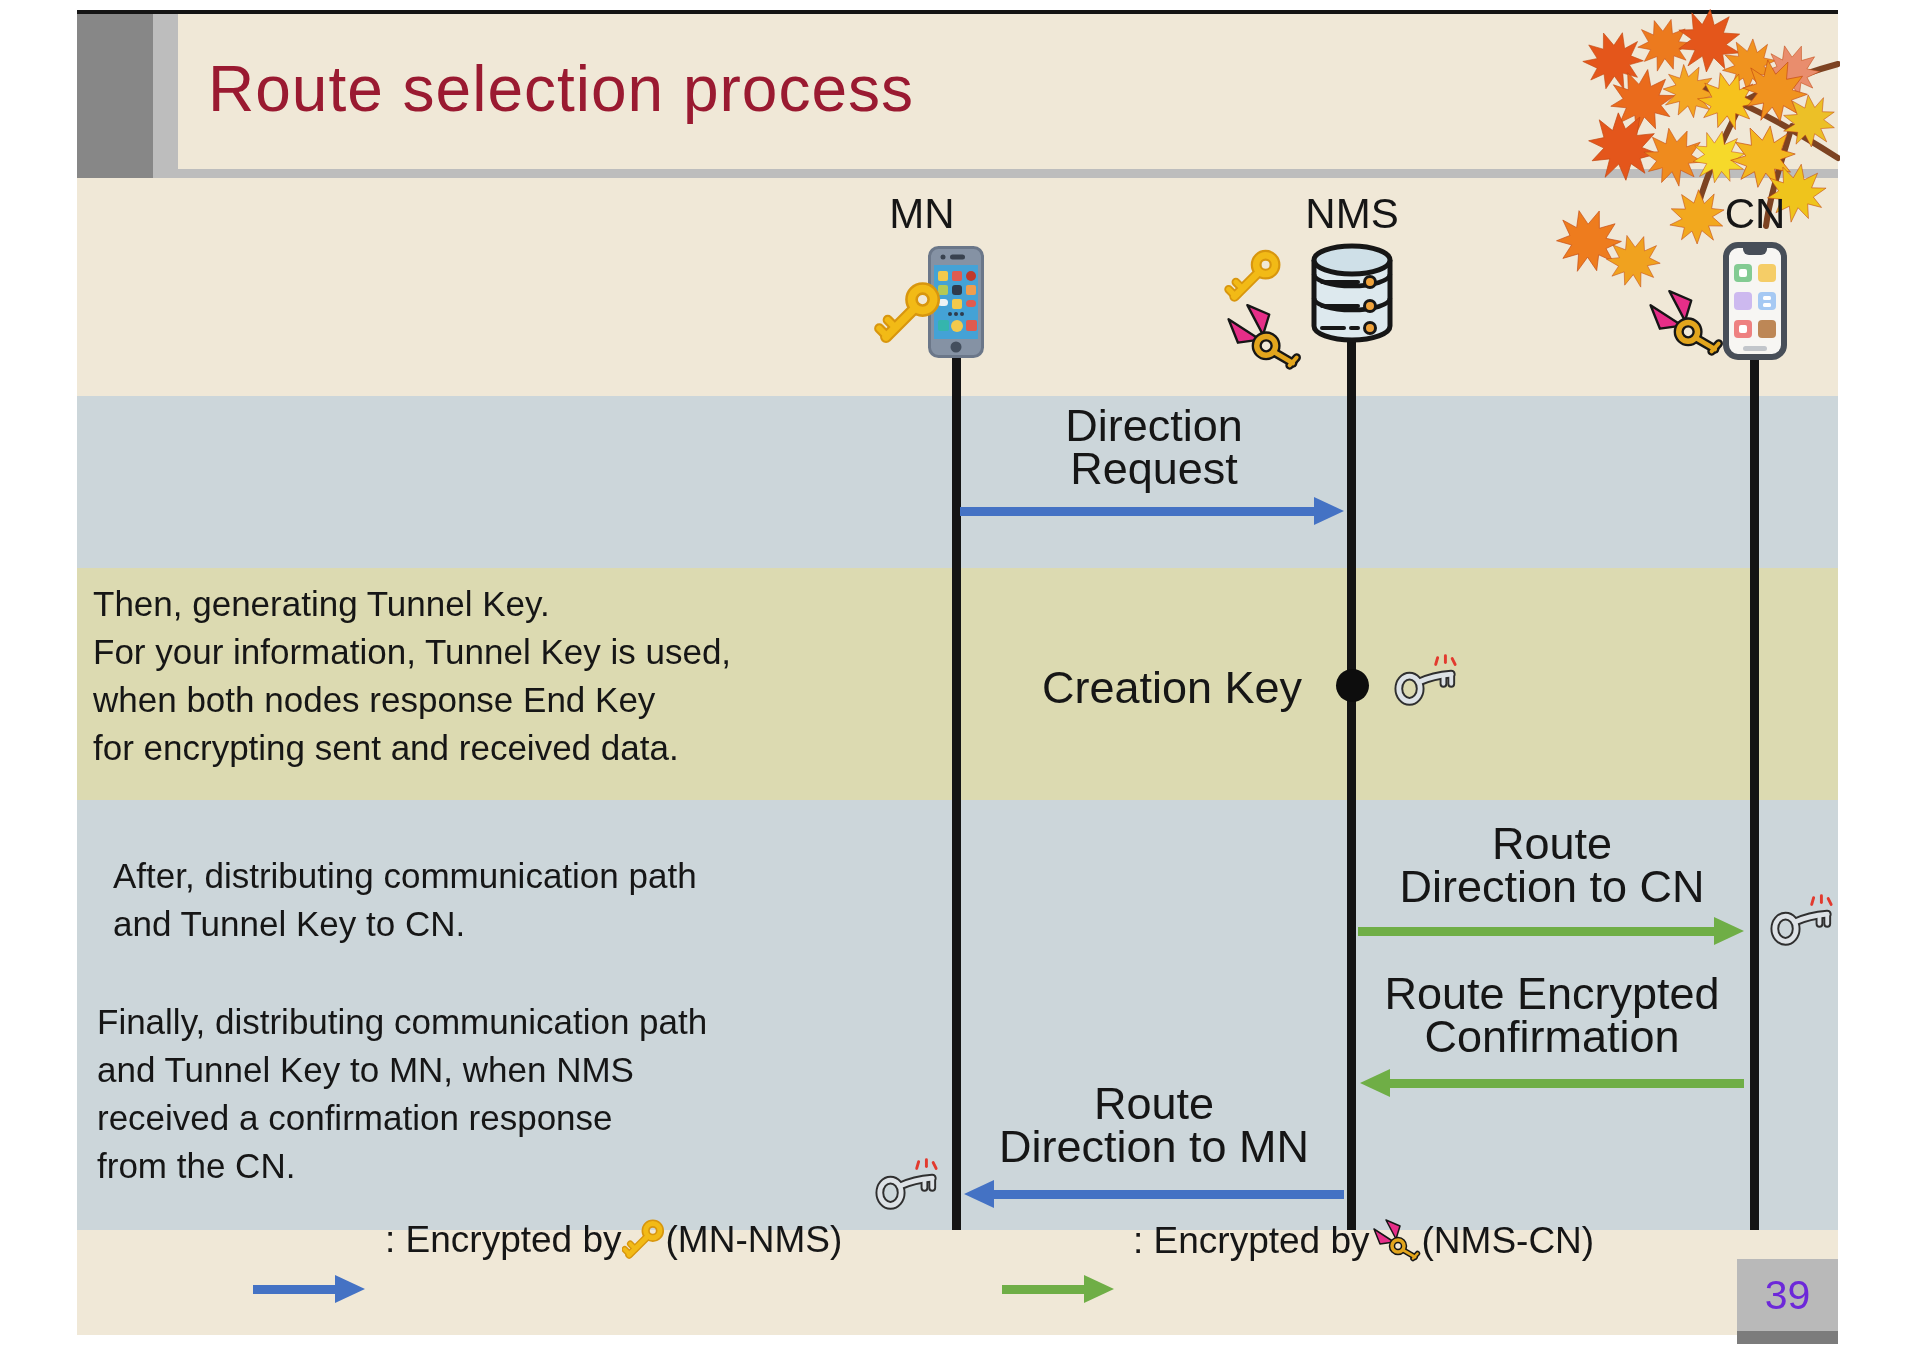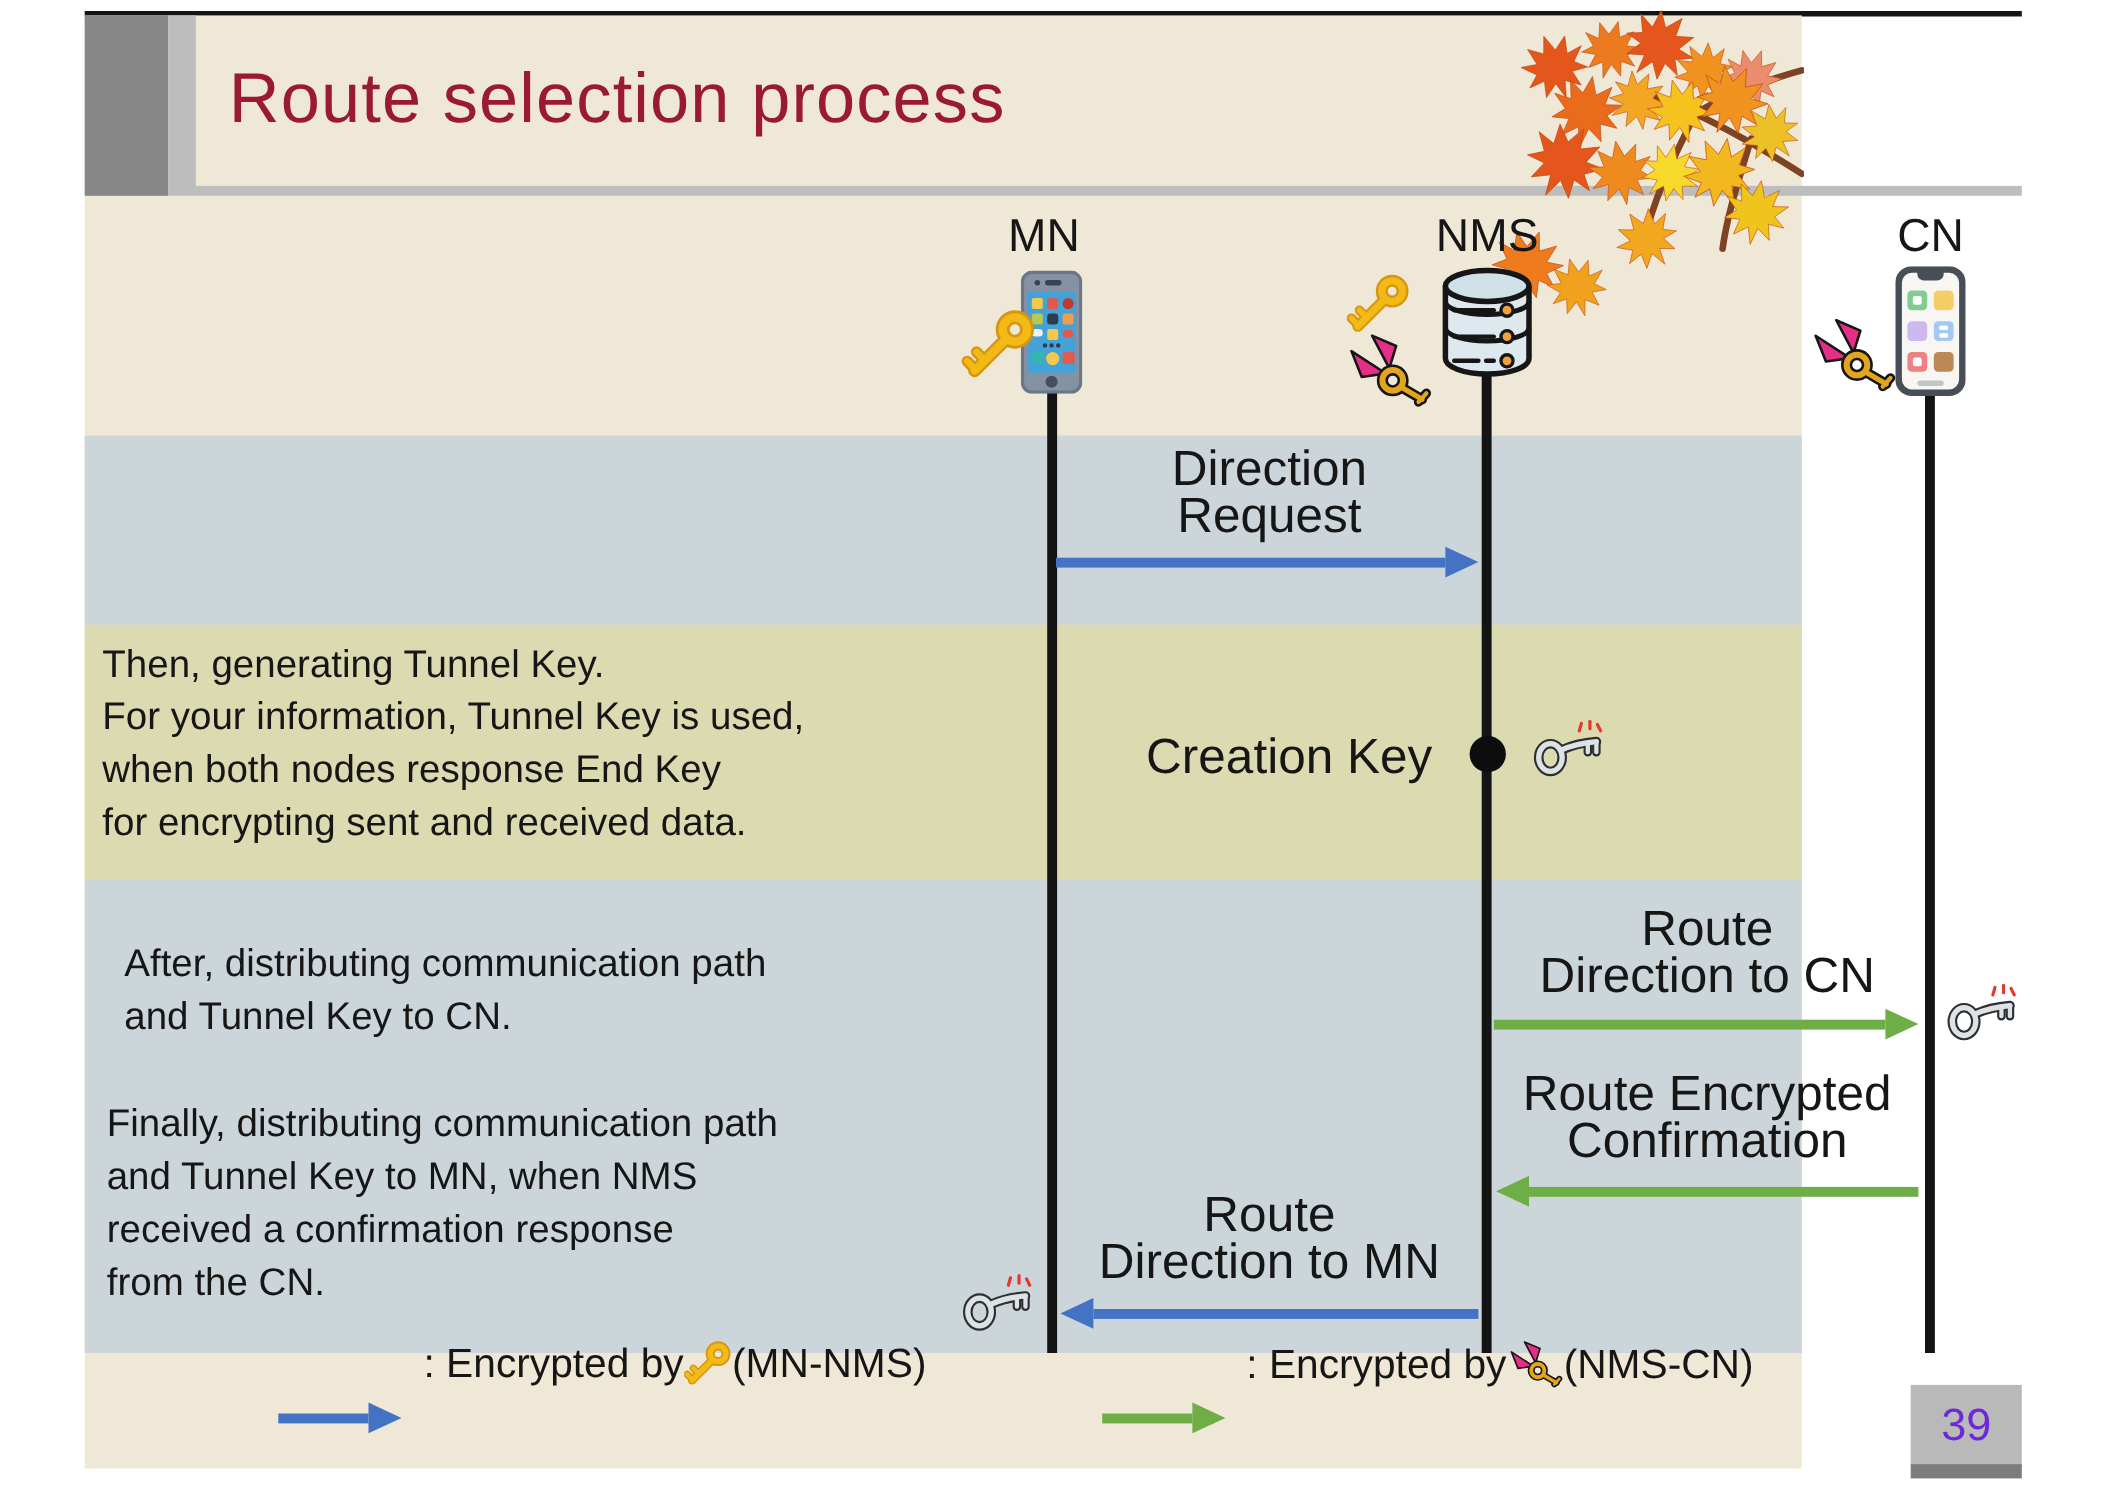--- a/index.html
+++ b/index.html
@@ -3,21 +3,21 @@
 <meta charset="utf-8">
 <style>
   * { margin:0; padding:0; box-sizing:border-box; }
   html,body { width:1920px; height:1358px; background:#ffffff; overflow:hidden;
               font-family:"Liberation Sans", sans-serif; color:#161616; }
 
   #stage { position:relative; width:1920px; height:1358px; }
 
   .top-rule { position:absolute; left:77px; top:10px; width:1761px; height:5px; background:#141414; }
 
-  .slide { position:absolute; left:77px; top:14px; width:1561px; height:1321px;
+  .slide { position:absolute; left:77px; top:14px; width:1761px; height:1321px;
            background:var(--c-paper,#f0e8d7); overflow:visible; }
 
   
   .hdr-dark  { position:absolute; left:0;   top:0; width:76px;  height:164px; background:#878787; }
   .hdr-light { position:absolute; left:76px; top:0; width:25px; height:164px; background:#bdbdbd; }
   .hdr-line  { position:absolute; left:101px; top:155px; width:1660px; height:9px; background:#bdbdbd; }
   .title { position:absolute; left:131px; top:40px; font-size:64px; line-height:1.1;
            color:var(--c-title,#9a1a31); letter-spacing:1px; white-space:nowrap; }
 
   .leaves { position:absolute; right:-2px; top:-8px; width:348px; height:302px; }
@@ -112,21 +112,21 @@
     </svg>
 
     <div class="band band1"></div>
     <div class="band band2"></div>
     <div class="band band3"></div>
 
     <div class="lifeline" style="left:875px;  top:340px; height:876px;"></div>
     <div class="lifeline" style="left:1270px; top:326px; height:890px;"></div>
     <div class="lifeline" style="left:1673px; top:342px; height:874px;"></div>
 
-    <div class="actor-label" style="left:872px;">MN</div>
+    <div class="actor-label" style="left:845px;">MN</div>
     <div class="actor-label" style="left:1275px;">NMS</div>
     <div class="actor-label" style="left:1678px;">CN</div>
 
     <svg class="icon" style="left:851px; top:232px;" width="56" height="112" viewBox="0 0 56 112">
       <rect x="1.5" y="1.5" width="53" height="109" rx="9" fill="#8592a4" stroke="#6b7789" stroke-width="3"></rect>
       <circle cx="15" cy="11" r="2.5" fill="#39424f"></circle>
       <rect x="22" y="8.5" width="15" height="5" rx="2.5" fill="#39424f"></rect>
       <rect x="6" y="19" width="44" height="74" fill="#44a2d6"></rect>
       <rect x="10" y="25" width="10" height="10" rx="2" fill="#f2c94c"></rect>
       <rect x="24" y="25" width="10" height="10" rx="2" fill="#e05b4f"></rect>

